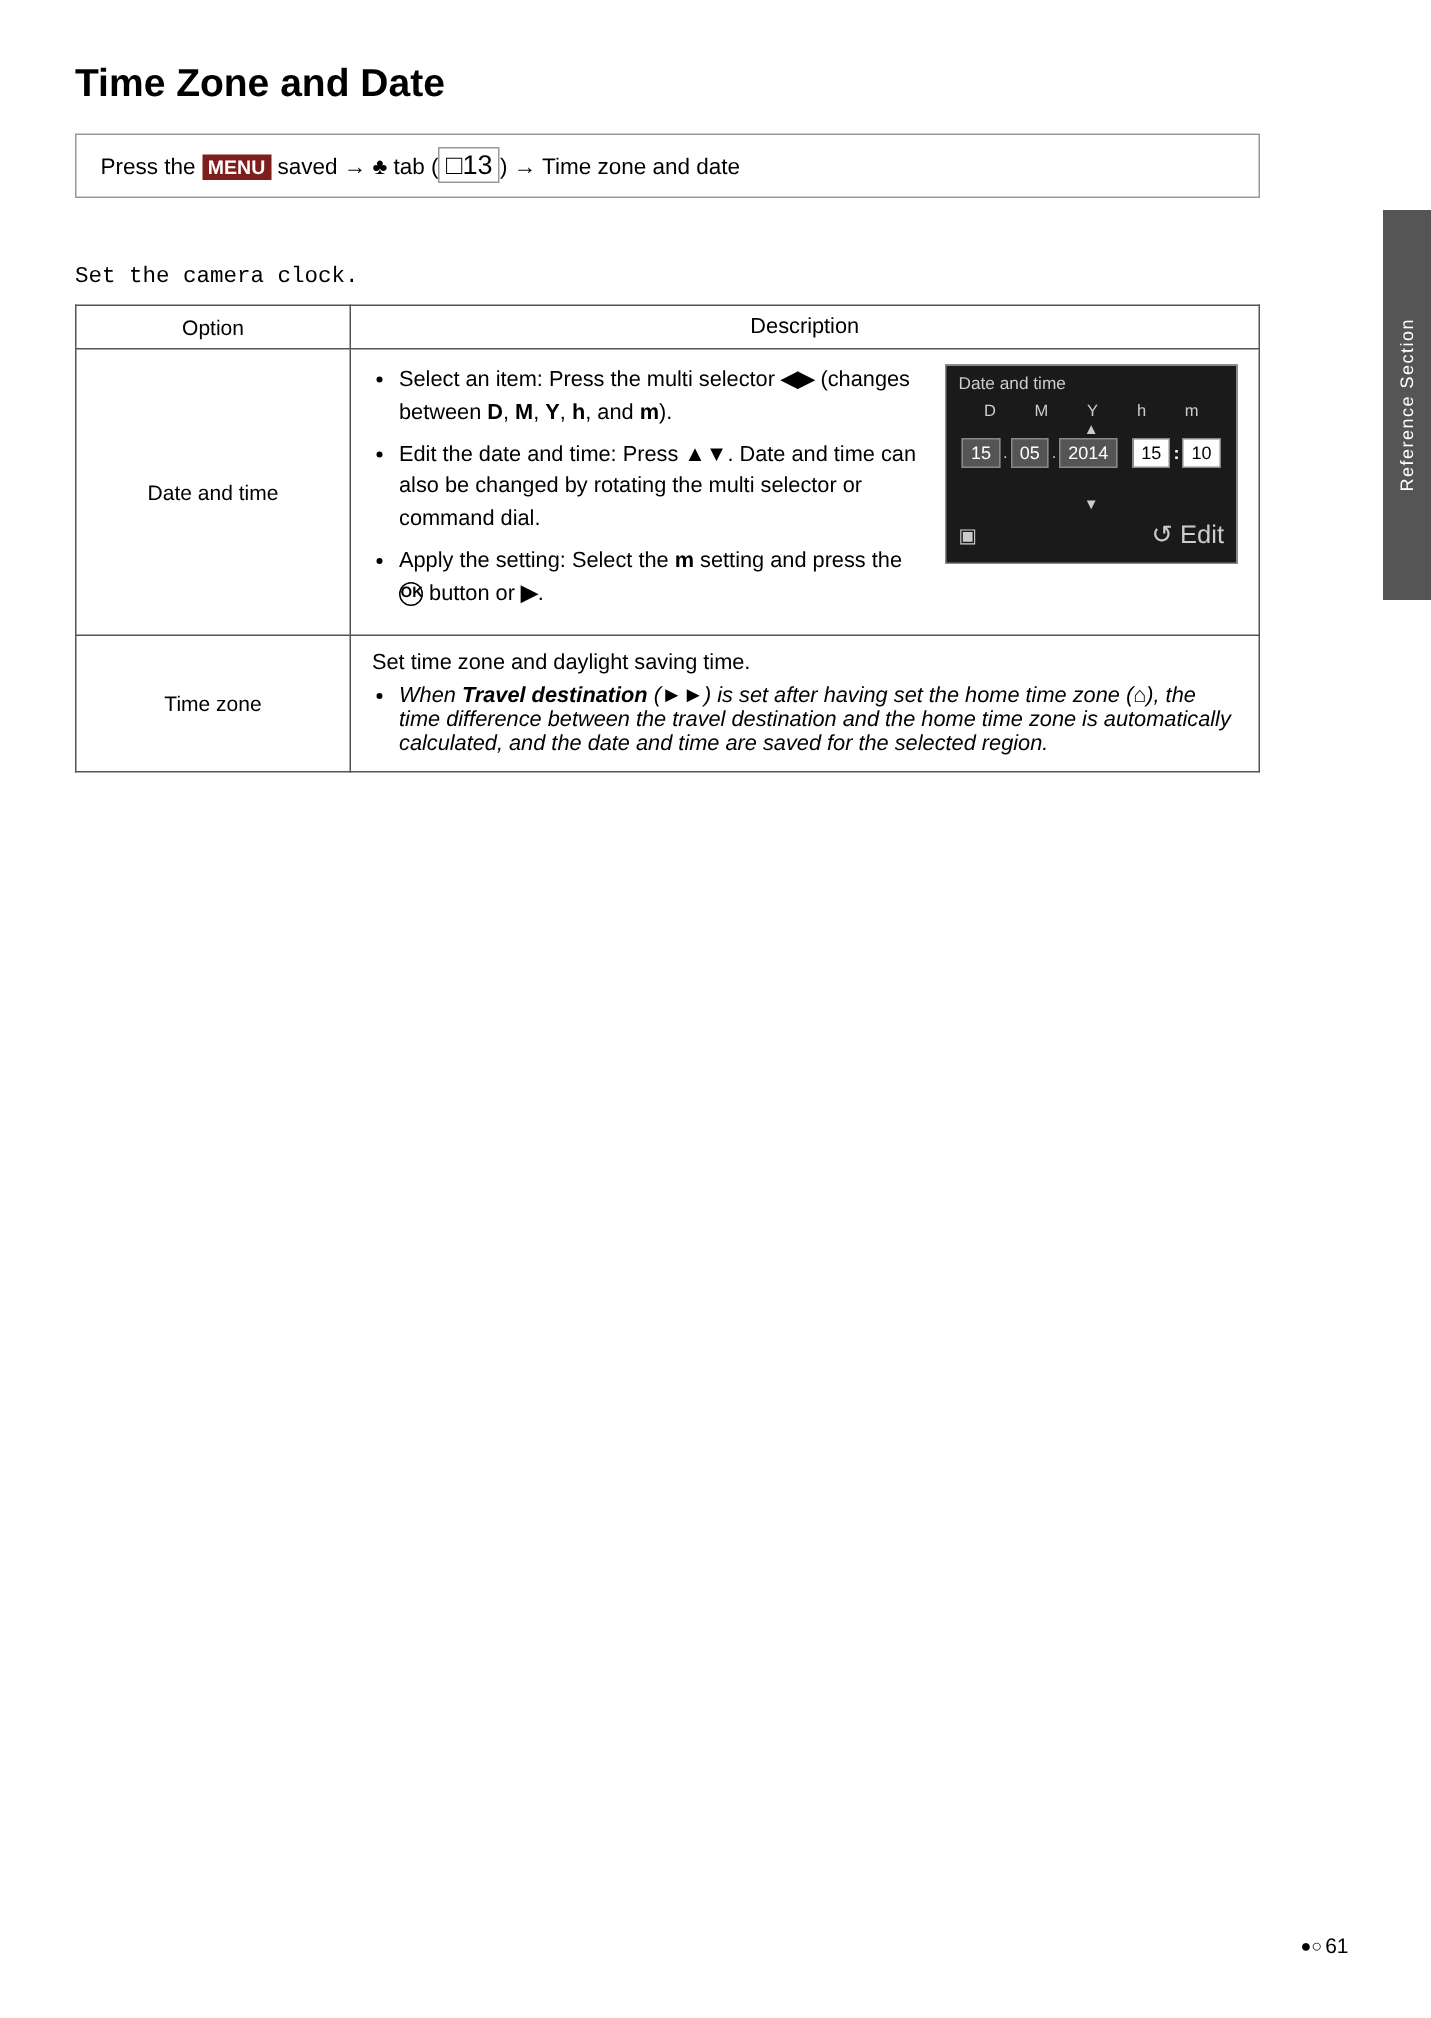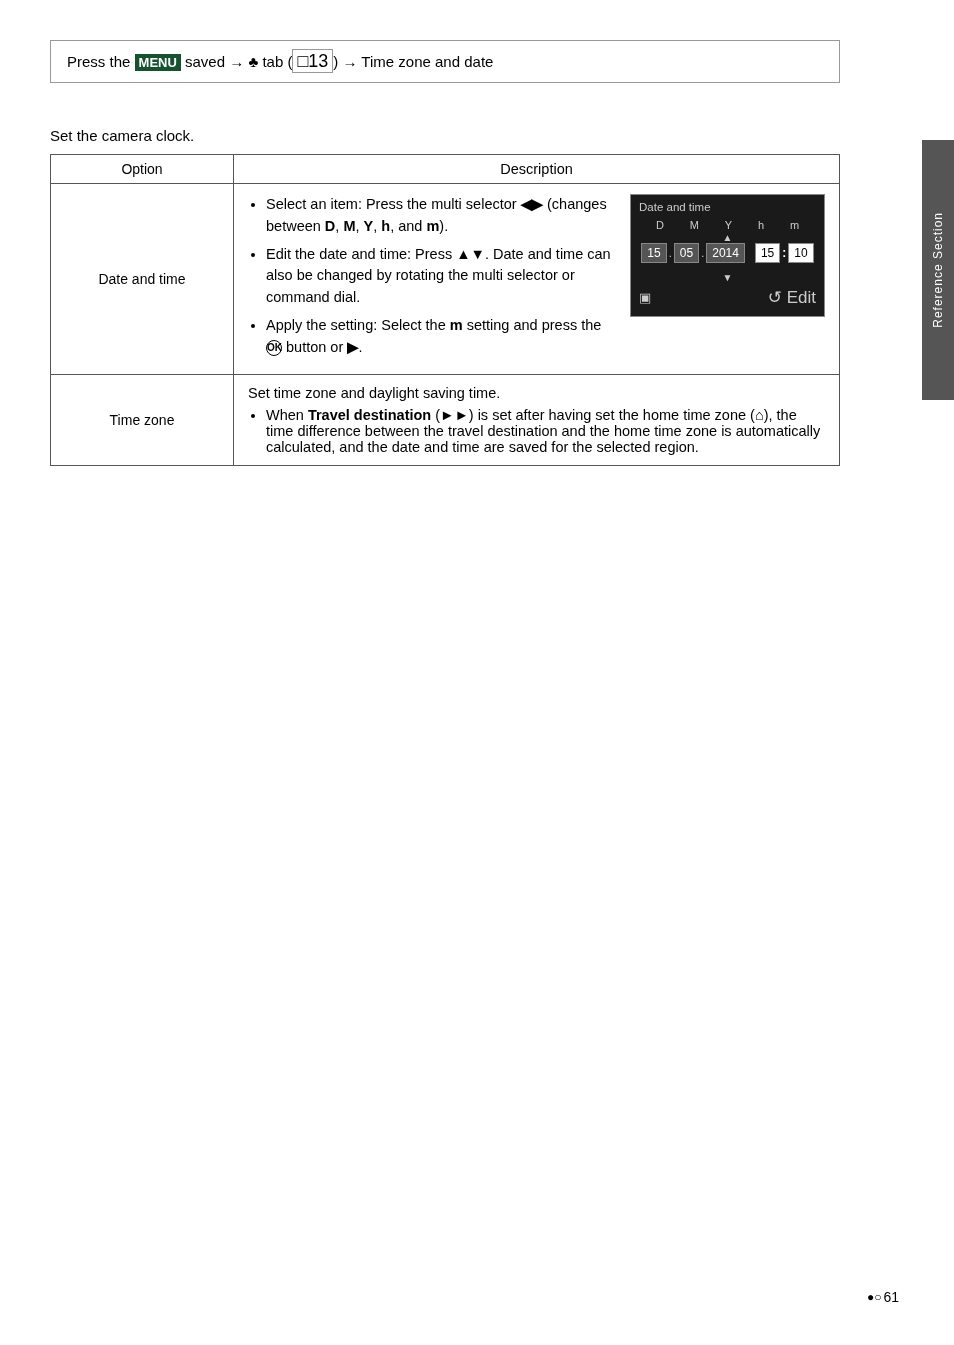--- a/index.html
+++ b/index.html
@@ -24,36 +24,36 @@
     }
     .menu-instruction {
       border: 1px solid #999;
       padding: 10px 16px;
       margin-bottom: 16px;
       font-size: 15px;
       font-family: Arial, sans-serif;
     }
     .menu-instruction .menu-keyword {
       font-weight: bold;
-      background: #14532d;
+      background: #7f1d1d;
       color: #fff;
       padding: 1px 4px;
       font-size: 13px;
       font-family: Arial, sans-serif;
     }
     .page-ref {
       font-size: 18px;
       border: 1px solid #999;
       padding: 1px 4px;
       font-family: Arial, sans-serif;
     }
     .set-clock {
       font-size: 15px;
       margin-bottom: 10px;
-      font-family: Liberation Sans, sans-serif;
+      font-family: Liberation Mono, monospace;
       margin-top: 44px;
     }
     
     .main-table {
       width: 100%;
       border-collapse: collapse;
       font-family: Arial, sans-serif;
       font-size: 14.5px;
     }
     .main-table th {
@@ -114,21 +114,21 @@
       font-size: 11px;
       color: #ccc;
       margin-bottom: 2px;
       padding: 0 4px;
     }
     .screen-date-row {
       display: flex;
       align-items: center;
       justify-content: center;
       gap: 2px;
-      margin-bottom: 10px;
+      margin-bottom: 20px;
     }
     .date-cell {
       background: #555;
       color: #fff;
       padding: 2px 5px;
       font-size: 12px;
       border: 1px solid #888;
     }
     .date-separator {
       color: #ccc;
@@ -214,20 +214,21 @@
       font-size: 10px;
       font-weight: bold;
       vertical-align: middle;
       font-family: Arial, sans-serif;
     }
   </style>
 </head>
 <body>
 
 <div class="page-content">
+  <h1 class="page-title">Time Zone and Date</h1>
 
   <div class="menu-instruction">
     <span>Press the</span>
     <span class="menu-keyword">MENU</span>
     <span> saved → </span>
     <span style="font-weight:bold;">♣</span>
     <span> tab (<span class="page-ref">□13</span>) → Time zone and date</span>
   </div>
 
   <div class="set-clock">Set the camera clock.</div>
@@ -282,21 +283,21 @@
             </div>
           </div>
         </td>
       </tr>
 
 
       <tr>
         <td class="option-col">Time zone</td>
         <td class="desc-col">
           <p style="margin-bottom:6px;">Set time zone and daylight saving time.</p>
-          <ul style="padding-left:18px;">
+          <ul style="padding-left:18px;font-style:italic;">
             <li>When <strong>Travel destination</strong> (<strong>►►</strong>) is set after having set the home time zone (<strong>⌂</strong>), the time difference between the travel destination and the home time zone is automatically calculated, and the date and time are saved for the selected region.</li>
           </ul>
         </td>
       </tr>
     </tbody>
   </table>
 </div>
 
 <div class="reference-sidebar">
   <span class="reference-sidebar-text">Reference Section</span>

